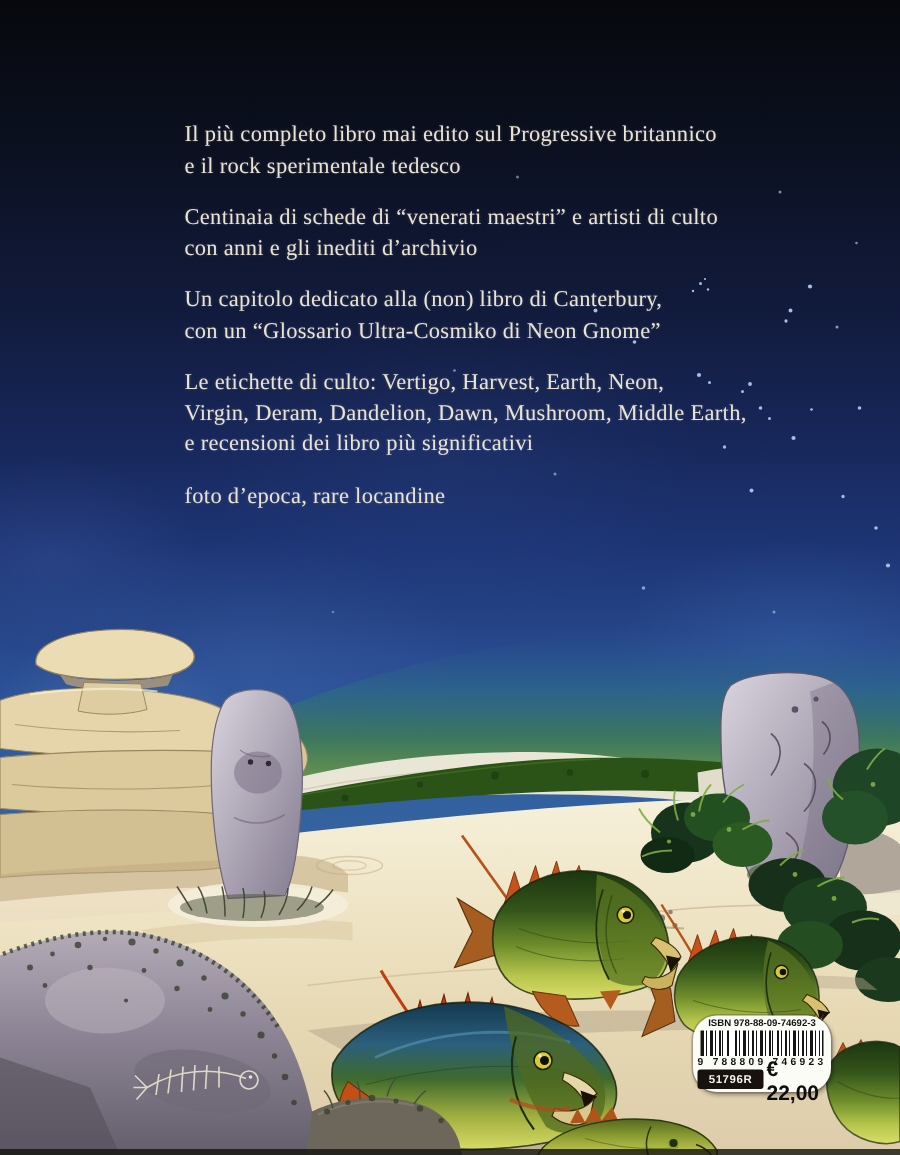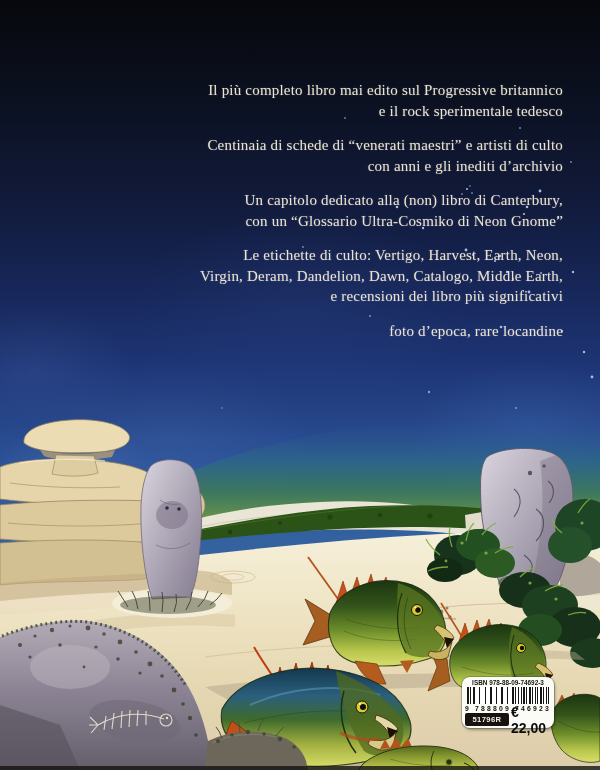--- a/index.html
+++ b/index.html
@@ -12,27 +12,26 @@
       radial-gradient(170px 100px at 530px 430px, rgba(80,130,205,.20), transparent 70%),
       radial-gradient(240px 140px at 300px 310px, rgba(60,95,170,.13), transparent 70%),
       radial-gradient(200px 120px at 170px 440px, rgba(90,125,195,.15), transparent 70%),
       linear-gradient(180deg,#07080d 0%,#0b101f 12%,#111a3a 26%,#17275a 38%,#1d3474 47%,#234183 53%,#2a4d92 58%,#2f5a9e 64%,#35639f 72%);
   }
   .stars{position:absolute;left:0;top:0;pointer-events:none;}
   .blurb{
     position:absolute;left:123px;top:80px;width:440px;
     color:#ebe4cf;font-size:15px;line-height:20.5px;letter-spacing:.2px;
     text-shadow:0 0 2px rgba(210,220,255,.25);
-    text-align:right;
   }
   .para{margin:0 0 14px 0;}
   .scene{position:absolute;left:0;top:405px;}
   .price-box{
     position:absolute;left:462px;top:677px;width:92px;height:51px;
-    background:#fcfcf7;border-radius:8px;box-sizing:border-box;padding:2px 3px 12px 3px;
+    background:#fcfcf7;border-radius:16px;box-sizing:border-box;padding:2px 3px 12px 3px;
     box-shadow:0 0 0 1px rgba(40,40,40,.25),1px 2px 3px rgba(0,0,0,.35);
     font-family:"Liberation Sans", sans-serif;color:#111;
   }
   .isbn-line{font-size:6.4px;font-weight:bold;text-align:center;white-space:nowrap;letter-spacing:0;}
   .bars{
     height:17px;margin:1px auto 0 auto;width:80px;
     background:repeating-linear-gradient(to right,
       #151515 0 1.3px, #fff 1.3px 2.4px,
       #151515 2.4px 3.1px, #fff 3.1px 5.4px,
       #151515 5.4px 7.1px, #fff 7.1px 8.6px,
@@ -97,21 +96,21 @@
     <div class="para">
       <div>Centinaia di schede di “venerati maestri” e artisti di culto</div>
       <div>con anni e gli inediti d’archivio</div>
     </div>
     <div class="para">
       <div>Un capitolo dedicato alla (non) libro di Canterbury,</div>
       <div>con un “Glossario Ultra-Cosmiko di Neon Gnome”</div>
     </div>
     <div class="para">
       <div>Le etichette di culto: Vertigo, Harvest, Earth, Neon,</div>
-      <div>Virgin, Deram, Dandelion, Dawn, Catalogo, Middle Earth,</div>
+      <div>Virgin, Deram, Dandelion, Dawn, Mushroom, Middle Earth,</div>
       <div>e recensioni dei libro più significativi</div>
     </div>
     <div class="para">
       <div>foto d’epoca, rare locandine</div>
     </div>
   </div>
 
   <svg class="scene" width="600" height="365" viewBox="0 0 600 365">
     <defs>
       <linearGradient id="gGlow" x1="0" y1="0" x2="0" y2="1">

